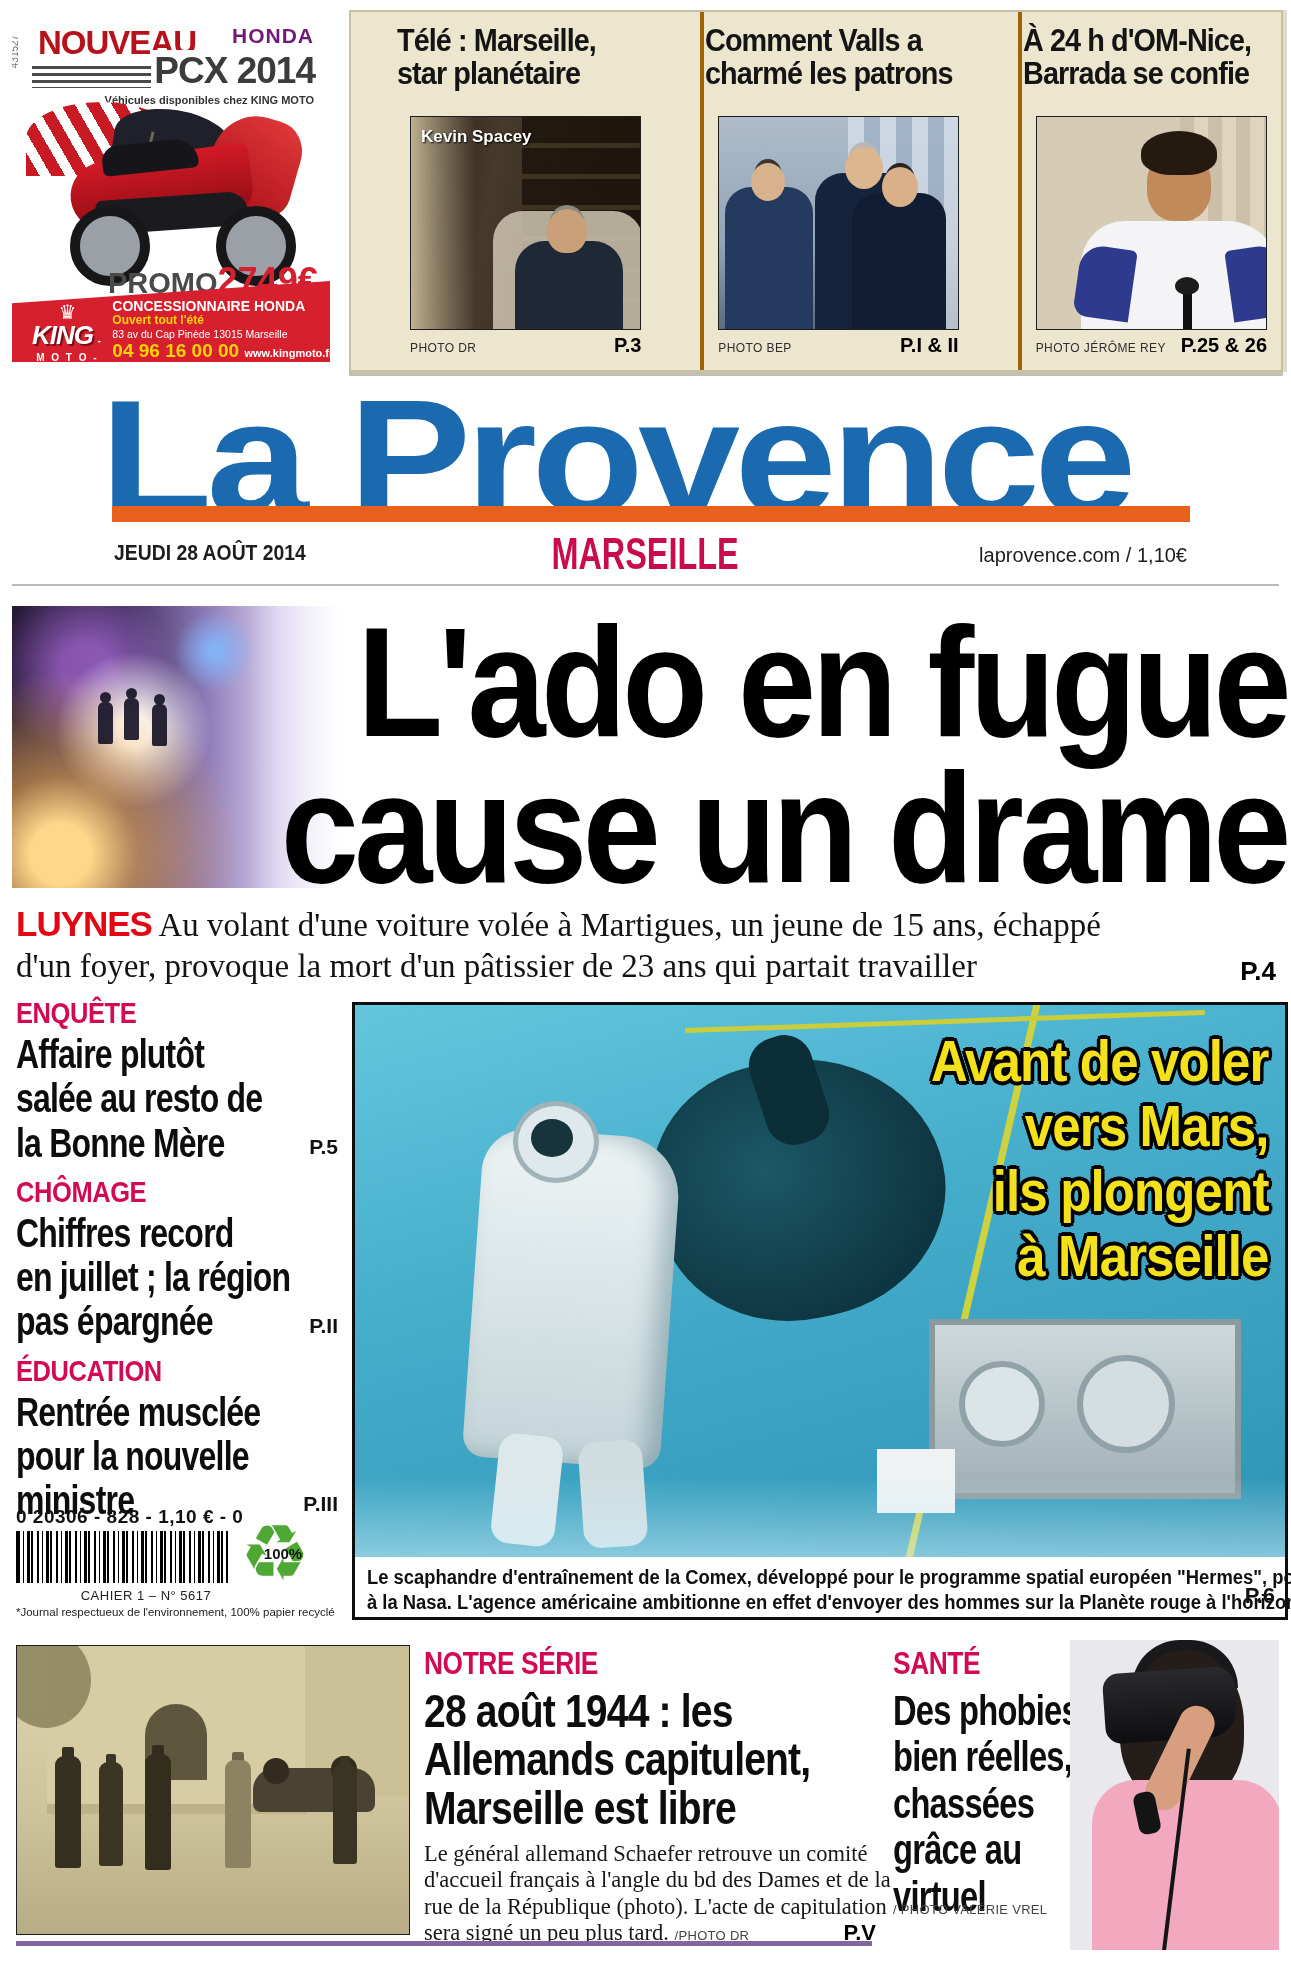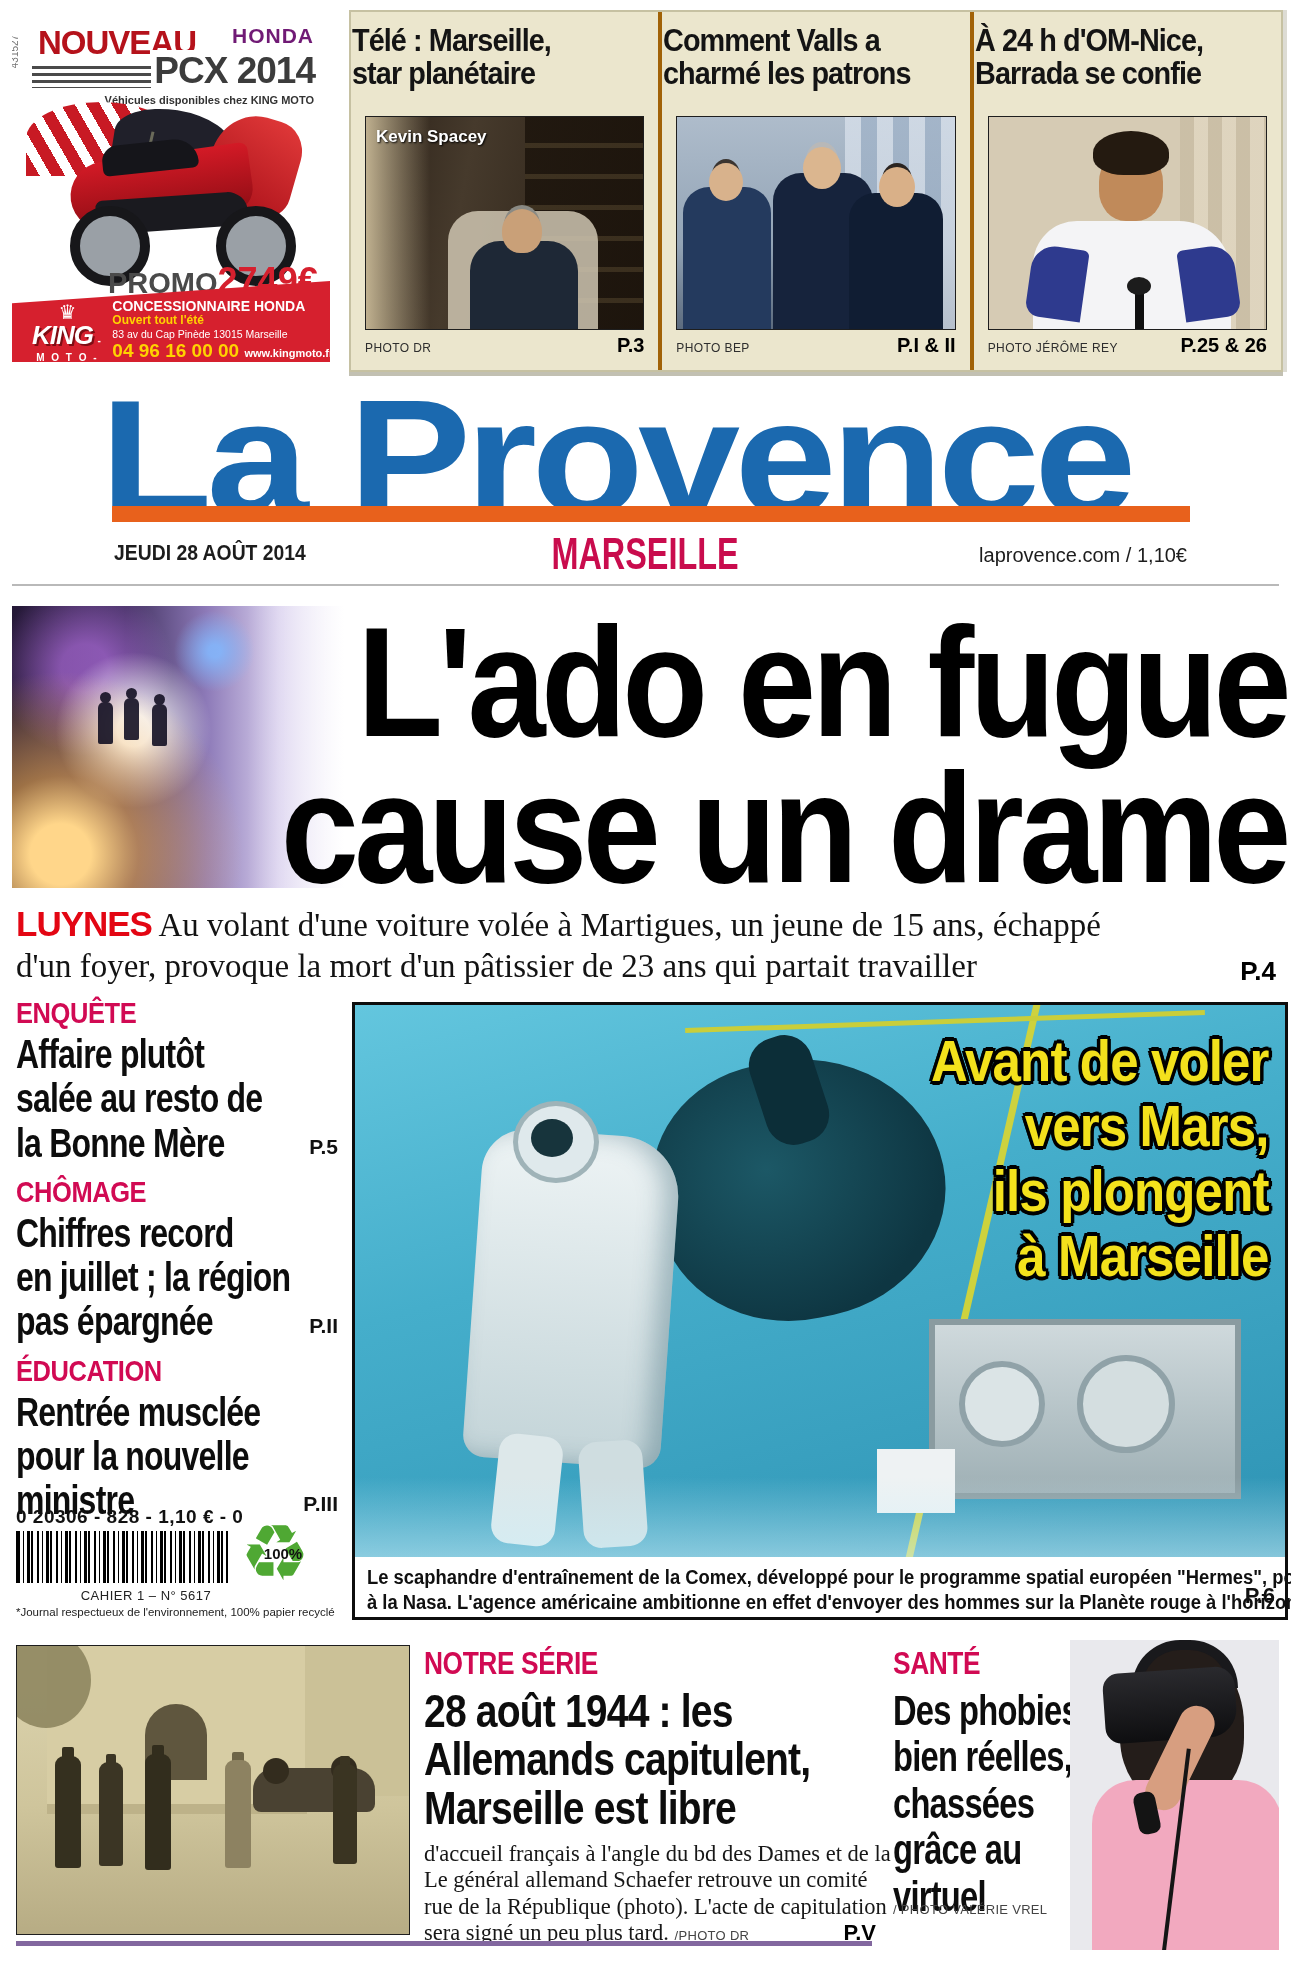--- a/index.html
+++ b/index.html
@@ -29,21 +29,21 @@
   .king .kmoto{font-size:10px;font-weight:bold;letter-spacing:2px;}
   .ad-dealer{position:absolute;left:98px;bottom:6px;width:224px;line-height:1.15;}
   .ad-d1{color:#fff;font-weight:bold;font-size:14px;}
   .ad-d2{color:#ffd200;font-weight:bold;font-size:12px;}
   .ad-d3{color:#fff;font-size:10.5px;}
   .ad-d4{color:#ffd200;font-weight:bold;font-size:19px;}
   .ad-d4 small{color:#fff;font-size:11px;font-weight:bold;}
   
   .teasers{position:absolute;left:349px;top:10px;width:930px;height:358px;background:#ebe6cd;
      border:2px solid #c6c1a2;box-shadow:0 4px 0 rgba(120,115,85,.45),4px 0 0 rgba(120,115,85,.25);display:flex;}
-  .tz{flex:1;position:relative;padding:12px 1px 0;}
+  .tz{flex:1;position:relative;padding:12px 1px 0;margin-left:45px;}
   .tz + .tz{border-left:4px solid #a16207;}
   .tz-title{font-size:31px;font-weight:bold;color:#141414;line-height:1.07;letter-spacing:-1px;}
   .tz-title .cx{transform:scaleX(.93);}
   .tz-photo{position:absolute;left:14px;right:14px;top:104px;height:212px;border:1px solid #1e1e1e;overflow:hidden;}
   .tz-foot{position:absolute;left:14px;right:14px;top:322px;display:flex;justify-content:space-between;align-items:baseline;}
   .credit{font-size:12px;color:#2e2e2e;letter-spacing:.4px;}
   .pgnum{font-size:20px;font-weight:bold;color:#000;}
   
   .logo{position:absolute;left:100px;top:376px;font-size:164px;font-weight:bold;color:#1b69af;
         letter-spacing:-5px;line-height:1;transform:scaleX(1.12);transform-origin:0 50%;white-space:nowrap;}
@@ -321,22 +321,22 @@
     <div class="s" style="left:208px;top:114px;width:26px;height:108px;background:#8d8261;border-radius:9px 9px 3px 3px;box-shadow:0 -15px 0 -7px #6e6547;"></div>
     <div class="s" style="right:52px;top:118px;width:24px;height:100px;background:#3a3422;border-radius:9px 9px 3px 3px;box-shadow:0 -15px 0 -7px #3a3422;"></div>
   </div>
 
   <div class="serie">
     <div class="s-kick"><span class="cx nw">NOTRE SÉRIE</span></div>
     <div class="s-line"><span class="cx nw">28 août 1944 : les</span></div>
     <div class="s-line"><span class="cx nw">Allemands capitulent,</span></div>
     <div class="s-line"><span class="cx nw">Marseille est libre</span></div>
     <div class="s-body">
+      <div class="nw">Le général allemand Schaefer retrouve un comité</div>
       <div class="nw">d'accueil français à l'angle du bd des Dames et de la</div>
-      <div class="nw">Le général allemand Schaefer retrouve un comité</div>
       <div class="nw">rue de la République (photo). L'acte de capitulation</div>
       <div class="nw"><span>sera signé un peu plus tard.</span> <span class="s-credit">/PHOTO DR</span></div>
       <div class="s-pg">P.V</div>
     </div>
   </div>
   <div class="prule"></div>
 
   <div class="sante">
     <div class="s-kick"><span class="cx nw">SANTÉ</span></div>
     <div class="sa-line"><span class="cx nw">Des phobies</span></div>

